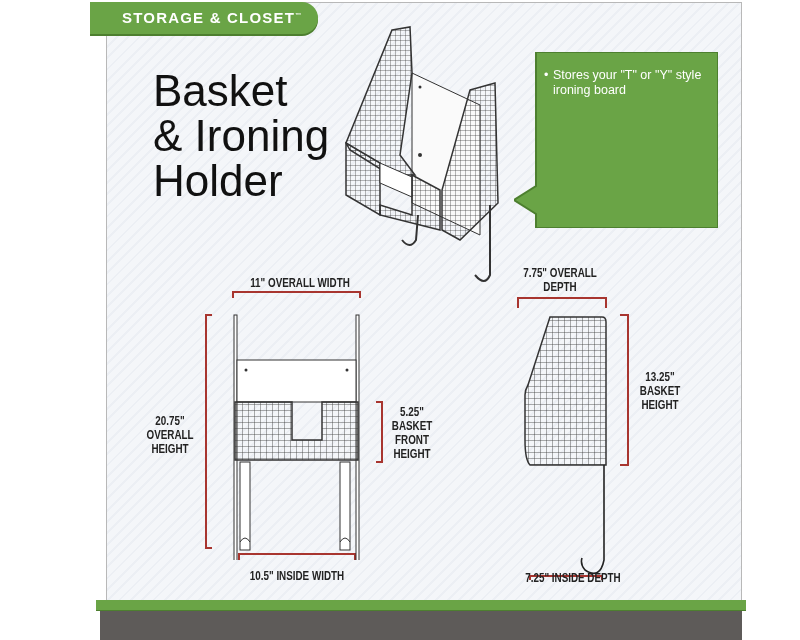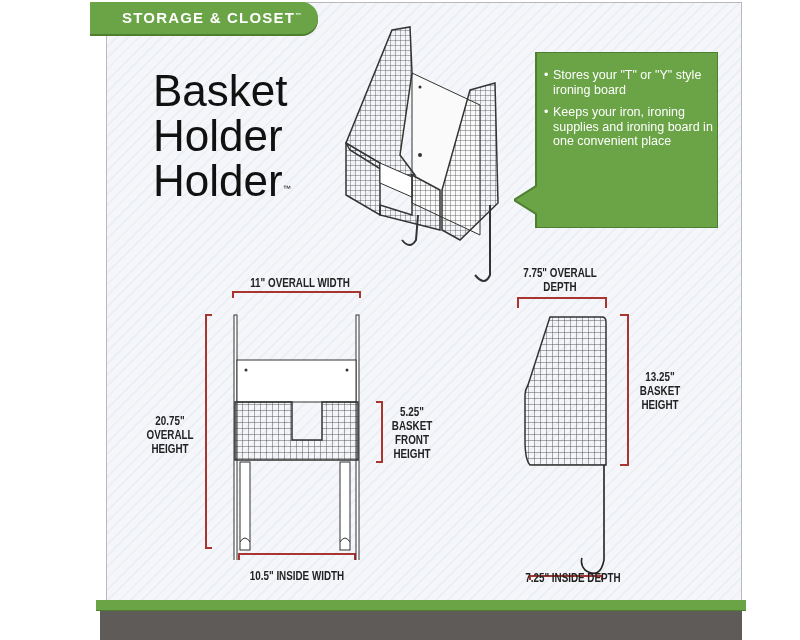--- a/index.html
+++ b/index.html
@@ -24,22 +24,22 @@
 <body>
 
 <div class="panel"></div>
 
 <div class="badge">
   <span><span style="position:static">STORAGE &amp; CLOSET</span><sup style="position:static">™</sup></span>
 </div>
 
 <div class="title">
   <div>Basket</div>
+  <div>&amp; Ironing</div>
   <div>Holder</div>
-  <div><span>Holder</span><sup>™</sup></div>
 </div>
 
 <svg style="position:absolute;left:330px;top:25px" width="180" height="265" viewBox="0 0 180 265">
   <defs>
     <pattern id="mesh" width="5" height="5" patternUnits="userSpaceOnUse">
       <path d="M0 0H5M0 0V5" stroke="#333" stroke-width="0.7" fill="none"></path>
     </pattern>
   </defs>
 
   <polygon points="82,48 150,80 150,210 82,178" fill="#fafafa" stroke="#333" stroke-width="1"></polygon>
@@ -58,21 +58,20 @@
   <path d="M88,190 L86,215 Q80,225 72,215" fill="none" stroke="#333" stroke-width="2"></path>
   <path d="M160,180 L160,250 Q155,262 145,250" fill="none" stroke="#333" stroke-width="2"></path>
 </svg>
 
 <div class="callout">
   <svg width="204" height="176" viewBox="0 0 204 176" style="position:absolute;left:0;top:0">
     <polygon points="22,0 204,0 204,176 22,176 22,162 0,148 22,134" fill="#6aa446" stroke="#4d7f2f" stroke-width="2"></polygon>
   </svg>
   <ul>
     <li>Stores your "T" or "Y" style ironing board</li>
-    <li>Keeps your iron, ironing supplies and ironing board in one convenient place</li>
   </ul>
 </div>
 
 <svg style="position:absolute;left:200px;top:290px" width="220" height="270" viewBox="0 0 220 270">
   <defs>
     <pattern id="mesh2" width="6" height="6" patternUnits="userSpaceOnUse">
       <path d="M0 0H6M0 0V6" stroke="#333" stroke-width="0.8" fill="none"></path>
     </pattern>
   </defs>
 

